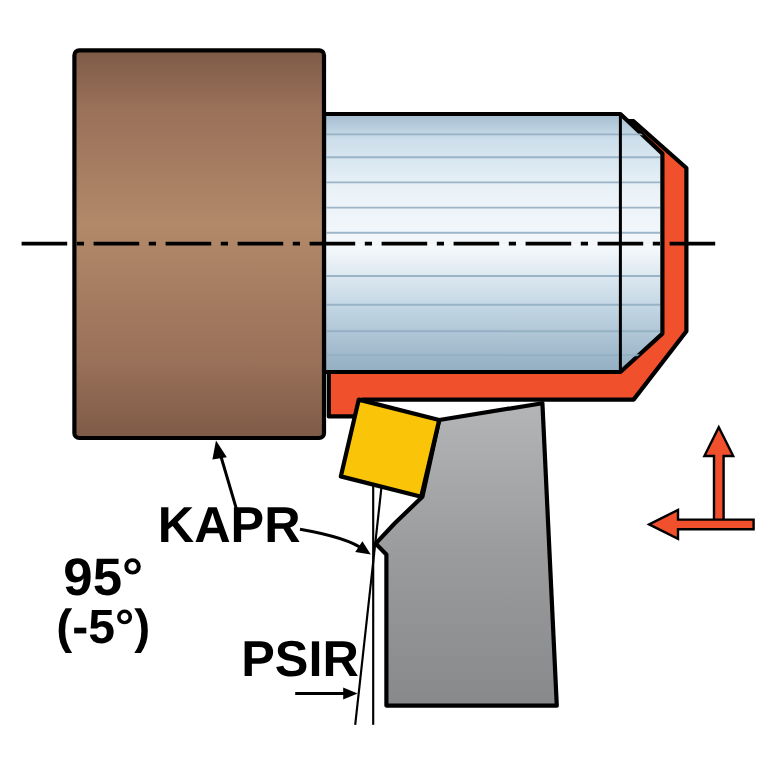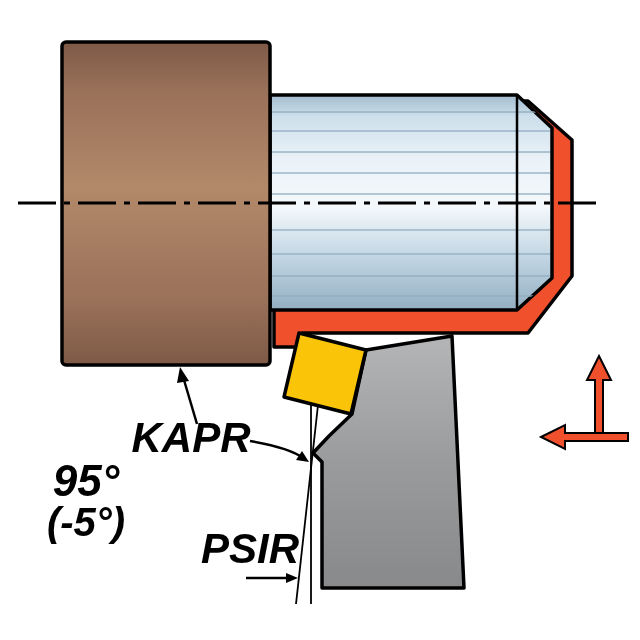--- a/index.html
+++ b/index.html
@@ -1,16 +1,16 @@
 <!DOCTYPE html>
 <html><head>
 <meta charset="utf-8">
 <style>
   html,body{margin:0;padding:0;background:#ffffff;}
-  .canvas{width:640px;height:640px;position:relative;background:#ffffff;font-style:italic;}
+  .canvas{width:640px;height:640px;position:relative;background:#ffffff;}
   svg{display:block;}
   text.lbl{font-family:"Liberation Sans", sans-serif;font-weight:700;fill:#000;}
 </style>
 </head>
 <body>
 
 <div class="canvas">
 <svg width="640" height="640" viewBox="0 0 640 640">
   <defs>
     <linearGradient id="gradShaft" x1="0" y1="95" x2="0" y2="310" gradientUnits="userSpaceOnUse">

